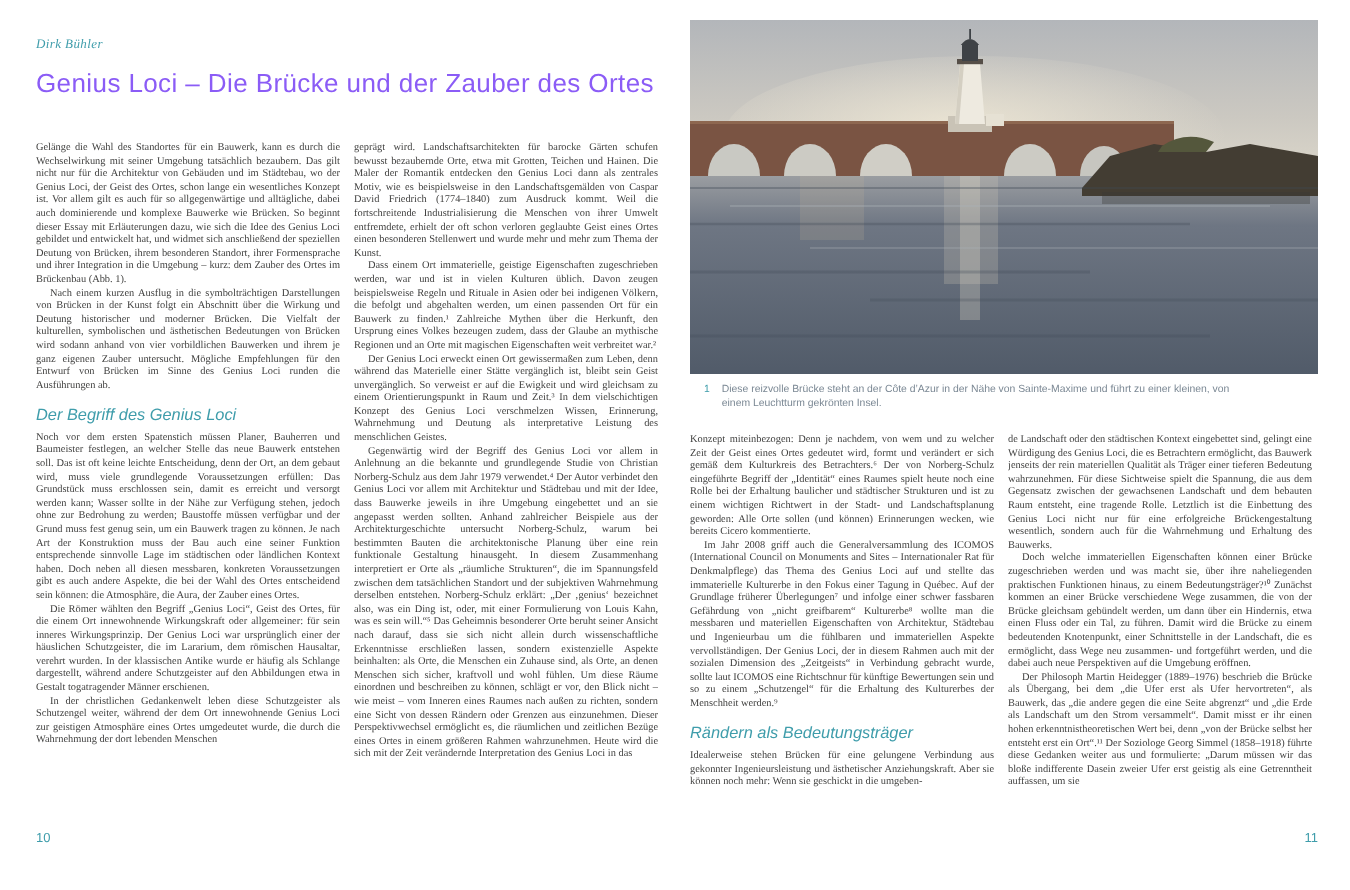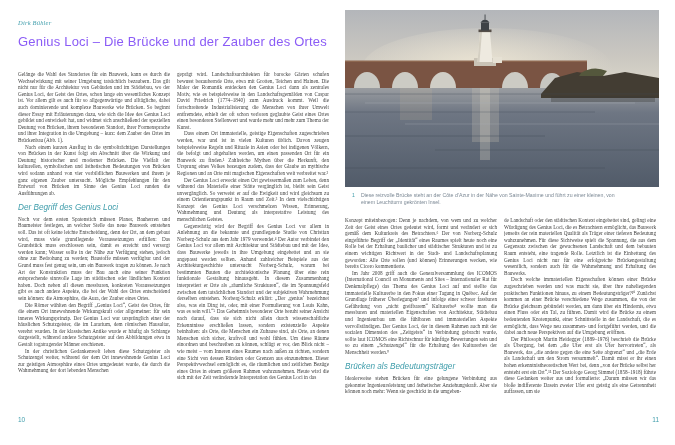--- a/index.html
+++ b/index.html
@@ -146,21 +146,21 @@
     </div>
 
     <div class="caption">
       <span class="fignum">1</span>
       <span>Diese reizvolle Brücke steht an der Côte d’Azur in der Nähe von Sainte-Maxime und führt zu einer kleinen, von einem Leuchtturm gekrönten Insel.</span>
     </div>
 
     <div class="col" style="left:345px;top:217px;height:202px;">
       <p>Konzept miteinbezogen: Denn je nachdem, von wem und zu welcher Zeit der Geist eines Ortes gedeutet wird, formt und verändert er sich gemäß dem Kulturkreis des Betrachters.⁶ Der von Norberg-Schulz eingeführte Begriff der „Identität“ eines Raumes spielt heute noch eine Rolle bei der Erhaltung baulicher und städtischer Strukturen und ist zu einem wichtigen Richtwert in der Stadt- und Landschaftsplanung geworden: Alle Orte sollen (und können) Erinnerungen wecken, wie bereits Cicero kommentierte.</p>
       <p class="ind">Im Jahr 2008 griff auch die Generalversammlung des ICOMOS (International Council on Monuments and Sites – Internationaler Rat für Denkmalpflege) das Thema des Genius Loci auf und stellte das immaterielle Kulturerbe in den Fokus einer Tagung in Québec. Auf der Grundlage früherer Überlegungen⁷ und infolge einer schwer fassbaren Gefährdung von „nicht greifbarem“ Kulturerbe⁸ wollte man die messbaren und materiellen Eigenschaften von Architektur, Städtebau und Ingenieurbau um die fühlbaren und immateriellen Aspekte vervollständigen. Der Genius Loci, der in diesem Rahmen auch mit der sozialen Dimension des „Zeitgeists“ in Verbindung gebracht wurde, sollte laut ICOMOS eine Richtschnur für künftige Bewertungen sein und so zu einem „Schutzengel“ für die Erhaltung des Kulturerbes der Menschheit werden.⁹</p>
-      <div class="subhead">Brücken als Bedeutungsträger</div>
+      <div class="subhead">Rändern als Bedeutungsträger</div>
       <p>Idealerweise stehen Brücken für eine gelungene Verbindung aus gekonnter Ingenieursleistung und ästhetischer Anziehungskraft. Aber sie können noch mehr: Wenn sie geschickt in die umgeben-</p>
     </div>
 
     <div class="col" style="left:504px;top:217px;height:202px;">
       <p>de Landschaft oder den städtischen Kontext eingebettet sind, gelingt eine Würdigung des Genius Loci, die es Betrachtern ermöglicht, das Bauwerk jenseits der rein materiellen Qualität als Träger einer tieferen Bedeutung wahrzunehmen. Für diese Sichtweise spielt die Spannung, die aus dem Gegensatz zwischen der gewachsenen Landschaft und dem bebauten Raum entsteht, eine tragende Rolle. Letztlich ist die Einbettung des Genius Loci nicht nur für eine erfolgreiche Brückengestaltung wesentlich, sondern auch für die Wahrnehmung und Erhaltung des Bauwerks.</p>
       <p class="ind">Doch welche immateriellen Eigenschaften können einer Brücke zugeschrieben werden und was macht sie, über ihre naheliegenden praktischen Funktionen hinaus, zu einem Bedeutungsträger?¹⁰ Zunächst kommen an einer Brücke verschiedene Wege zusammen, die von der Brücke gleichsam gebündelt werden, um dann über ein Hindernis, etwa einen Fluss oder ein Tal, zu führen. Damit wird die Brücke zu einem bedeutenden Knotenpunkt, einer Schnittstelle in der Landschaft, die es ermöglicht, dass Wege neu zusammen- und fortgeführt werden, und die dabei auch neue Perspektiven auf die Umgebung eröffnen.</p>
       <p class="ind">Der Philosoph Martin Heidegger (1889–1976) beschrieb die Brücke als Übergang, bei dem „die Ufer erst als Ufer hervortreten“, als Bauwerk, das „die andere gegen die eine Seite abgrenzt“ und „die Erde als Landschaft um den Strom versammelt“. Damit misst er ihr einen hohen erkenntnistheoretischen Wert bei, denn „von der Brücke selbst her entsteht erst ein Ort“.¹¹ Der Soziologe Georg Simmel (1858–1918) führte diese Gedanken weiter aus und formulierte: „Darum müssen wir das bloße indifferente Dasein zweier Ufer erst geistig als eine Getrenntheit auffassen, um sie</p>
     </div>
 
     <div class="abs pagenum" style="right:16px;top:416px;">11</div>

